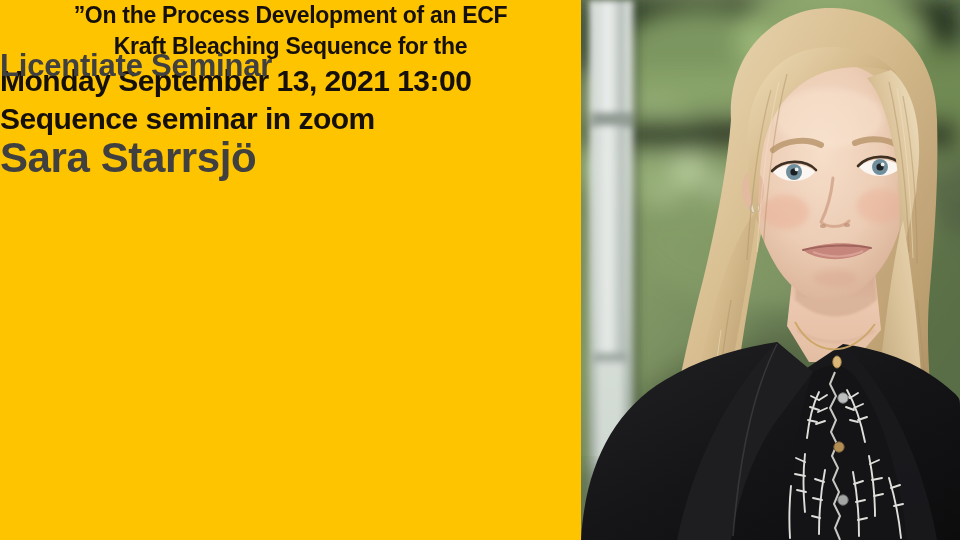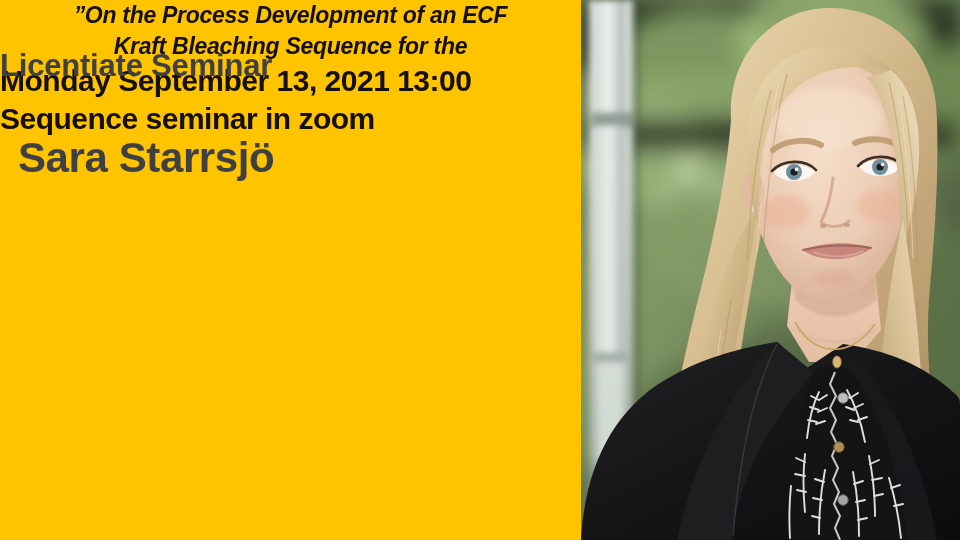--- a/index.html
+++ b/index.html
@@ -39,30 +39,28 @@
     font-size: 31px;
     font-weight: bold;
     letter-spacing: -0.2px;
   }
 
   .speaker-name {
     top: 134px;
     font-size: 42px;
     font-weight: bold;
     letter-spacing: -0.4px;
-    padding-left: 18px;
   }
 
   .thesis-title {
     top: 221px;
     width: 581px;
     text-align: center;
     font-size: 23px;
     font-weight: bold;
-    font-style: italic;
     line-height: 31px;
     color: #16100a;
     letter-spacing: -0.3px;
   }
   .thesis-title .tline { display: block; white-space: nowrap; }
 
   .when-block {
     top: 398px;
     width: 581px;
     text-align: left;

